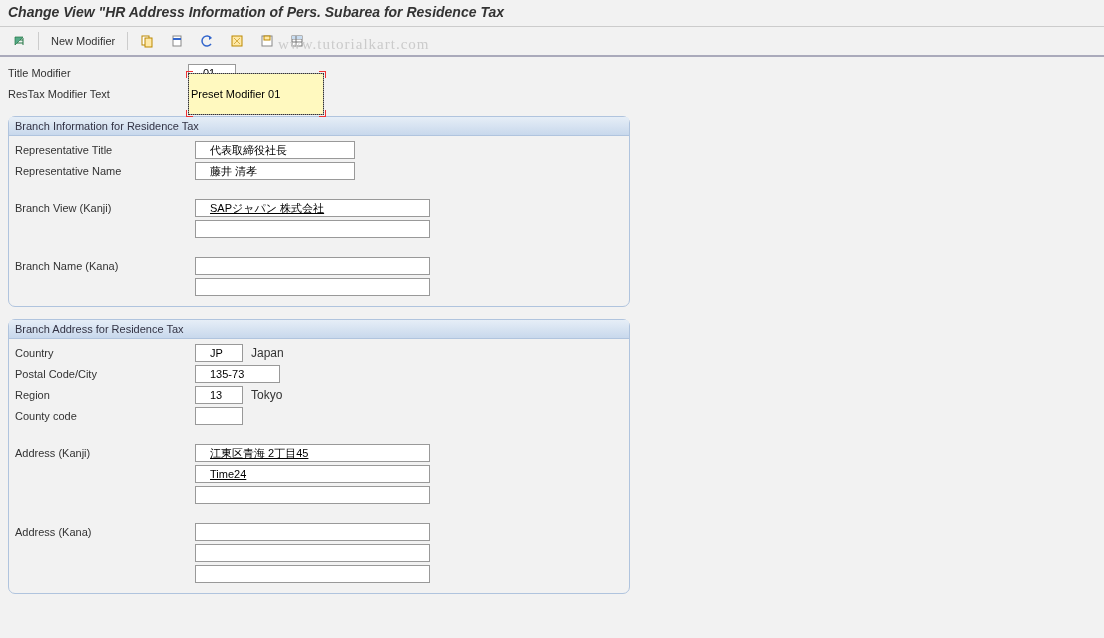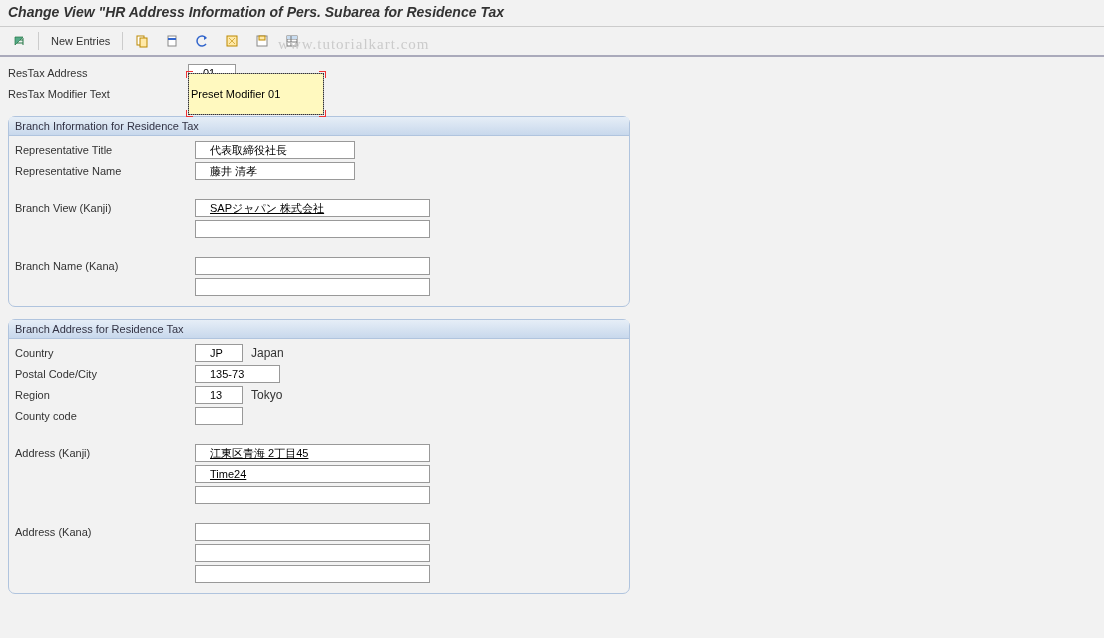--- a/index.html
+++ b/index.html
@@ -159,21 +159,21 @@
 <div class="toolbar">
   <span class="toolbar-btn">
     <svg width="14" height="14">
         <path d="M3 3 L11 3 L3 11 Z" fill="#5a8" stroke="#274" stroke-width="0.7"></path>
         <line x1="5" y1="9" x2="11" y2="9" stroke="#274"></line>
         <line x1="8" y1="6" x2="11" y2="6" stroke="#274"></line>
         <line x1="11" y1="4" x2="11" y2="11" stroke="#274"></line>
       </svg>
   </span>
   <span class="sep"></span>
-  <span class="toolbar-btn toolbar-btn-text">New Entries</span>
+  <span class="toolbar-btn toolbar-btn-text">New Modifier</span>
   <span class="sep"></span>
   <span class="toolbar-btn">
     <svg width="14" height="14">
         <rect x="2" y="2" width="7" height="9" fill="#fff" stroke="#b80"></rect>
         <rect x="5" y="4" width="7" height="9" fill="#ffe9a8" stroke="#b80"></rect>
       </svg>
   </span>
   <span class="toolbar-btn">
     <svg width="14" height="14">
         <rect x="3" y="2" width="8" height="10" fill="#fff" stroke="#888"></rect>
@@ -207,21 +207,21 @@
         <line x1="6" y1="2" x2="6" y2="12" stroke="#777"></line>
       </svg>
   </span>
 </div>
 
 <div class="watermark">www.tutorialkart.com</div>
 
 <div class="content">
 
   <div class="form-row">
-    <span class="form-label">ResTax Address</span>
+    <span class="form-label">Title Modifier</span>
     <input class="input-std small-input" value="01" style="">
   </div>
   <div class="form-row">
     <span class="form-label">ResTax Modifier Text</span>
     <span class="highlight-wrap">
       <span class="highlight-corner-tr"></span>
       <span class="highlight-corner-bl"></span>
       <input class="input-highlight" style="width: 130px;" value="Preset Modifier 01">
     </span>
   </div>

